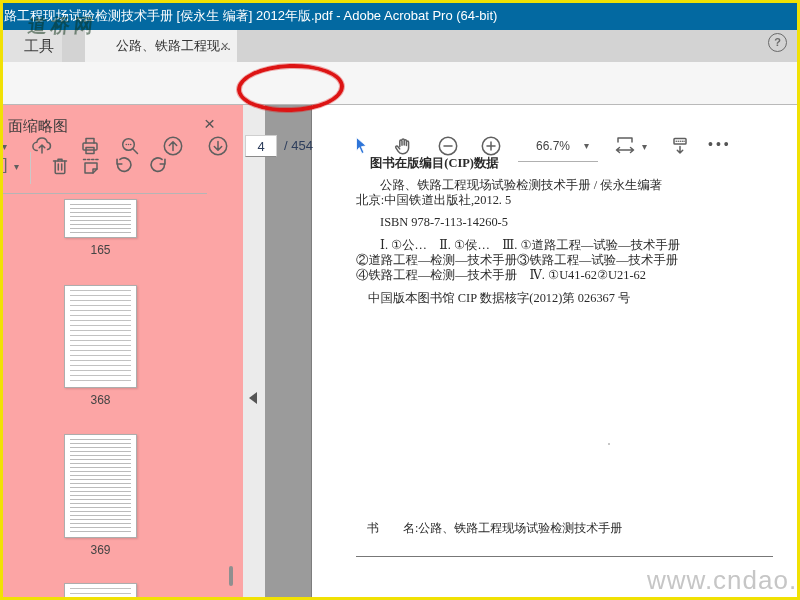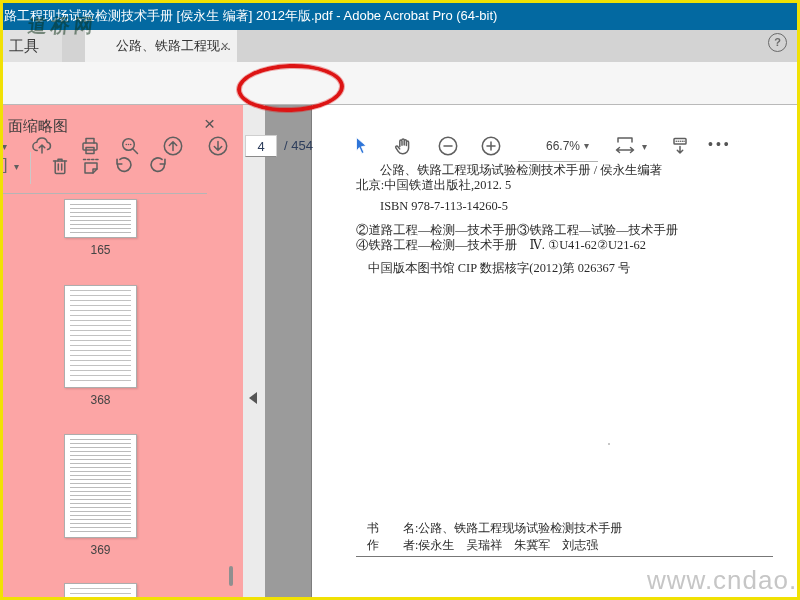--- a/index.html
+++ b/index.html
@@ -11,39 +11,39 @@
   .titlebar{position:absolute;left:0;top:0;width:800px;height:30px;background:#0369a1;z-index:5;}
   .titlebar .title{position:absolute;left:4px;top:7px;color:#fff;font-size:13px;white-space:nowrap;
        width:780px;overflow:hidden;}
   .title-watermark{position:absolute;left:28px;top:13px;font-size:19px;font-weight:bold;
        color:rgba(10,45,20,0.5);transform:skewX(-6deg);letter-spacing:4px;z-index:6;}
 
   
   .tabbar{position:absolute;left:0;top:30px;width:800px;height:32px;background:#d3d3d3;
        border-bottom:1px solid #bfbfbf;z-index:5;}
   .tab-tools{position:absolute;left:0;top:0;width:62px;height:32px;background:#e1e1e1;
-       color:#3c3c3c;font-size:15px;line-height:32px;padding-left:9px;box-sizing:border-box;}
+       color:#3c3c3c;font-size:15px;line-height:32px;padding-left:24px;box-sizing:border-box;}
   .tab-doc{position:absolute;left:85px;top:0;width:152px;height:32px;background:#f1f1f1;
        color:#333;font-size:13px;line-height:32px;box-sizing:border-box;padding-left:31px;}
   .tab-doc .tab-close{position:absolute;right:8px;top:0;color:#666;font-size:14px;line-height:32px;}
   .help-circle{position:absolute;left:768px;top:3px;width:17px;height:17px;border:1.5px solid #6a6a6a;
        border-radius:50%;color:#6a6a6a;font-size:11px;font-weight:bold;text-align:center;line-height:17px;}
 
   
   .toolbar{position:absolute;left:0;top:62px;width:800px;height:42px;background:#f6f6f6;
        border-bottom:1px solid #b9b9b9;z-index:5;}
   .tb-icon{position:absolute;top:72px;width:24px;height:24px;}
   .tb-icon svg{display:block;}
   .caret{position:absolute;color:#5f5f5f;font-size:10px;font-family:"DejaVu Sans",sans-serif;}
   .page-input{position:absolute;left:245px;top:73px;width:32px;height:22px;background:#fff;
        border:1px solid #cfcfcf;border-bottom:1px solid #8a8a8a;text-align:center;
        color:#2e3e5c;font-size:13px;font-family:"Liberation Sans",sans-serif;box-sizing:border-box;padding:0;}
   .page-total{position:absolute;left:284px;top:76px;color:#2e3e5c;font-size:13px;}
   .zoom-ctl{position:absolute;left:518px;top:69px;width:80px;height:30px;border-bottom:1px solid #b0b0b0;}
-  .zoom-ctl .zoom-val{position:absolute;left:28px;top:8px;font-size:12px;color:#444;}
+  .zoom-ctl .zoom-val{position:absolute;left:18px;top:8px;font-size:12px;color:#444;}
   .ellipsis{position:absolute;left:708px;top:74px;color:#555;font-size:14px;letter-spacing:3px;}
   .red-ellipse{position:absolute;left:237px;top:64px;width:99px;height:40px;border:4px solid #dd1414;
        border-radius:50%;transform:rotate(-2deg);z-index:40;pointer-events:none;
        box-shadow:0 0 0 1px rgba(221,20,20,.35), inset 0 0 0 1px rgba(221,20,20,.35);}
 
   
   .sidebar{position:absolute;left:0;top:104px;width:243px;height:493px;background:#fca5a5;z-index:4;}
   .panel-title{position:absolute;left:8px;top:13px;font-size:15px;color:#3a3a3a;}
   .panel-close{position:absolute;left:204px;top:9px;font-size:19px;color:#555;}
   .side-toolbar{position:absolute;left:0;top:44px;width:210px;height:44px;}
@@ -257,37 +257,38 @@
   </div>
 
   <div class="collapse-strip">
     <div class="collapse-handle"></div>
   </div>
 
   <div class="docarea">
     <div class="pdfpage">
 
       <div class="cip">
+        <div class="h">图书在版编目(CIP)数据</div>
         <div style="height:7px;"></div>
         <div class="ind10">公路、铁路工程现场试验检测技术手册 / 侯永生编著</div>
         <div>北京:中国铁道出版社,2012. 5</div>
         <div class="gap6"></div>
         <div class="ind10">ISBN 978-7-113-14260-5</div>
         <div class="gap8"></div>
+        <div class="ind10">Ⅰ. ①公…　Ⅱ. ①侯…　Ⅲ. ①道路工程—试验—技术手册</div>
         <div>②道路工程—检测—技术手册③铁路工程—试验—技术手册</div>
         <div>④铁路工程—检测—技术手册　Ⅳ. ①U41-62②U21-62</div>
         <div class="gap8"></div>
         <div class="ind12">中国版本图书馆 CIP 数据核字(2012)第 026367 号</div>
       </div>
 
       <div class="speck"></div>
 
       <div class="colophon">
         <div>书　　名:公路、铁路工程现场试验检测技术手册</div>
-        <div>作　　者:侯永生　吴瑞祥　朱冀军　刘志强</div>
 
       </div>
       <div class="col-rule"></div>
 
       <div class="cndao">www.cndao.com</div>
     </div>
   </div>
 
   <div class="yellow-frame"></div>
 </div>

